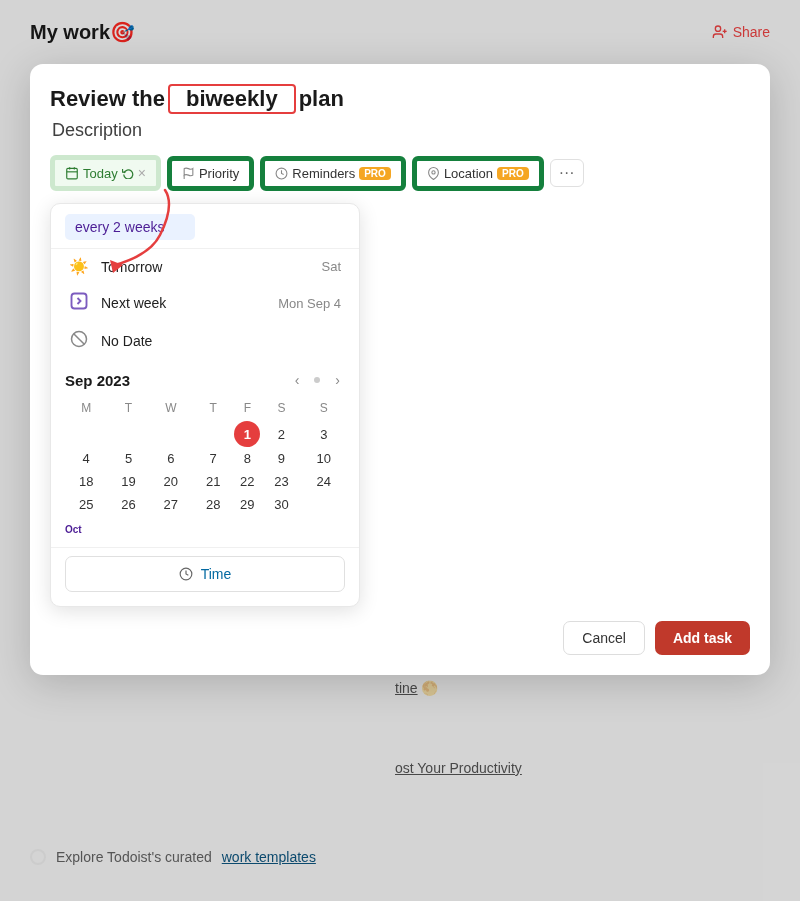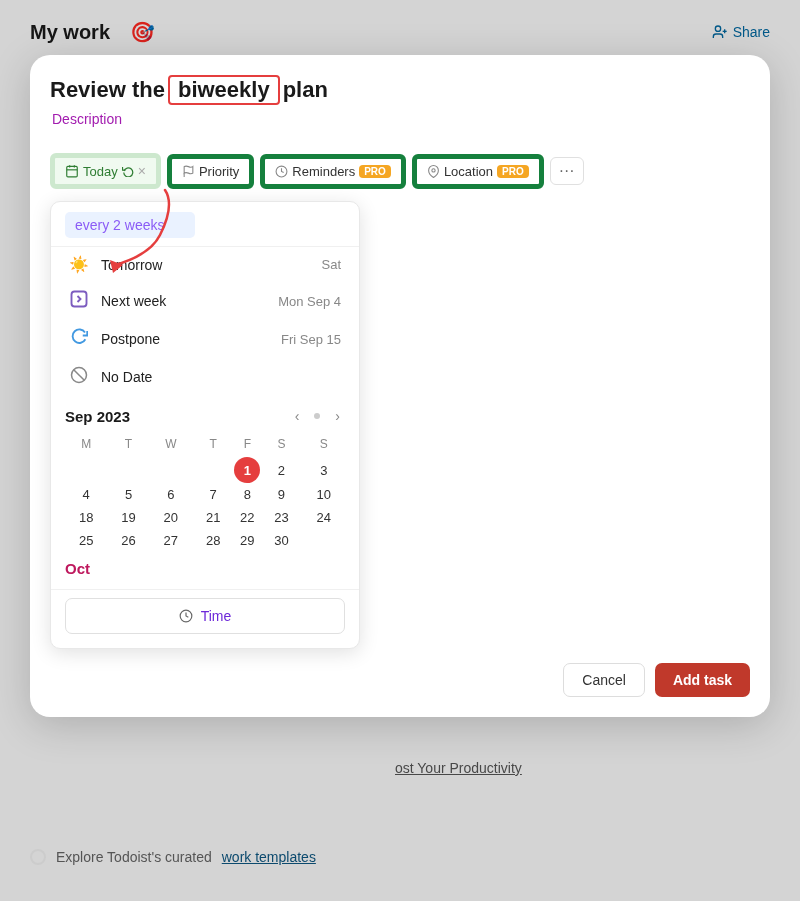--- a/index.html
+++ b/index.html
@@ -25,49 +25,49 @@
       align-items: center;
       margin-bottom: 20px;
     }
 
     .my-work-title {
       font-size: 20px;
       font-weight: 700;
       color: #1a1a1a;
       display: flex;
       align-items: center;
-      gap: 20px;
+      gap: 0;
     }
 
     .share-btn {
       display: flex;
       align-items: center;
       gap: 5px;
       font-size: 14px;
-      color: #0369a1;
+      color: #ef4444;
       border: none;
       background: none;
       cursor: pointer;
     }
 
     
     .modal-overlay {
       position: absolute;
       top: 0; left: 0; right: 0; bottom: 0;
       background: rgba(0,0,0,0.15);
     }
 
     
     .modal-card {
       position: absolute;
-      top: 55px;
+      top: 64px;
       left: 30px;
       right: 30px;
       background: #fff;
-      border-radius: 20px;
+      border-radius: 13px;
       box-shadow: 0 8px 40px rgba(0,0,0,0.18);
       padding: 20px 20px 20px 20px;
     }
 
     .modal-title-row {
       display: flex;
       align-items: center;
       gap: 0;
       margin-bottom: 6px;
     }
@@ -76,31 +76,31 @@
       font-size: 22px;
       font-weight: 600;
       color: #1a1a1a;
       line-height: 1.3;
     }
 
     .biweekly-highlight {
       display: inline-block;
       border: 2px solid #e53e3e;
       border-radius: 4px;
-      padding: 0 8px;
+      padding: 0 16px;
       font-size: 22px;
       font-weight: 600;
       color: #1a1a1a;
       margin: 0 3px;
     }
 
     .description-placeholder {
-      font-size: 14px;
-      color: #a21caf;
-      margin-bottom: 26px;
+      font-size: 18px;
+      color: #404040;
+      margin-bottom: 14px;
       padding-left: 2px;
     }
 
     .toolbar-row {
       display: flex;
       align-items: center;
       gap: 6px;
       margin-bottom: 12px;
       flex-wrap: wrap;
     }
@@ -160,21 +160,21 @@
       padding: 10px 14px 8px;
       border-bottom: 1px solid #f0f0f0;
     }
 
     .recurrence-input {
       background: #eaf2ff;
       border: none;
       border-radius: 5px;
       padding: 5px 10px;
       font-size: 14px;
-      color: #8b5cf6;
+      color: #4c1d95;
       font-weight: 500;
       width: 130px;
       outline: none;
     }
 
     
     .arrow-container {
       position: absolute;
       top: 185px;
       left: 75px;
@@ -278,23 +278,23 @@
 
     .calendar-grid td.today {
       background: #e53e3e;
       color: #fff;
       border-radius: 50%;
       width: 26px;
       height: 26px;
     }
 
     .oct-label {
-      font-size: 15px;
+      font-size: 10px;
       font-weight: 600;
-      color: #be185d;
+      color: #4c1d95;
       padding: 8px 14px 4px;
     }
 
     .divider {
       border: none;
       border-top: 1px solid #f0f0f0;
       margin: 8px 0;
     }
 
     .time-btn {
@@ -302,21 +302,21 @@
       align-items: center;
       justify-content: center;
       gap: 8px;
       width: calc(100% - 28px);
       margin: 4px 14px;
       padding: 9px;
       border: 1px solid #e0e0e0;
       border-radius: 7px;
       background: #fff;
       font-size: 14px;
-      color: #6d28d9;
+      color: #0369a1;
       cursor: pointer;
     }
 
     
     .modal-actions {
       display: flex;
       justify-content: flex-end;
       gap: 10px;
       margin-top: 14px;
     }
@@ -472,32 +472,20 @@
           <svg width="18" height="18" viewBox="0 0 24 24" fill="none" stroke="#7c5cbf" stroke-width="2.5">
               <rect x="2" y="2" width="20" height="20" rx="4"></rect>
               <polyline points="10 8 14 12 10 16"></polyline>
             </svg>
         </span>
         <span>Next week</span>
       </div>
       <span class="quick-option-date">Mon Sep 4</span>
     </div>
 
-    <div class="quick-option">
-      <div class="quick-option-left">
-        <span class="quick-option-icon" style="color:#4299e1;">
-          <svg width="18" height="18" viewBox="0 0 24 24" fill="none" stroke="#4299e1" stroke-width="2.5">
-              <polyline points="23 4 23 10 17 10"></polyline>
-              <path d="M20.49 15a9 9 0 1 1-.49-9"></path>
-            </svg>
-        </span>
-        <span>Postpone</span>
-      </div>
-      <span class="quick-option-date">Fri Sep 15</span>
-    </div>
 
     <div class="quick-option">
       <div class="quick-option-left">
         <span class="quick-option-icon" style="color:#888;">
           <svg width="18" height="18" viewBox="0 0 24 24" fill="none" stroke="#888" stroke-width="2">
               <circle cx="12" cy="12" r="10"></circle>
               <line x1="4.93" y1="4.93" x2="19.07" y2="19.07"></line>
             </svg>
         </span>
         <span>No Date</span>

